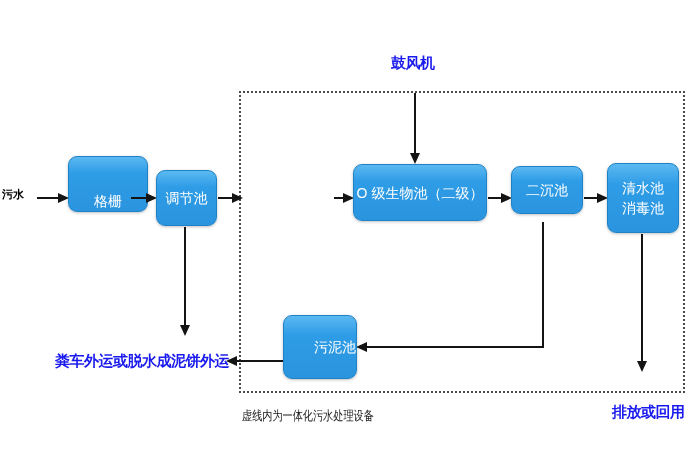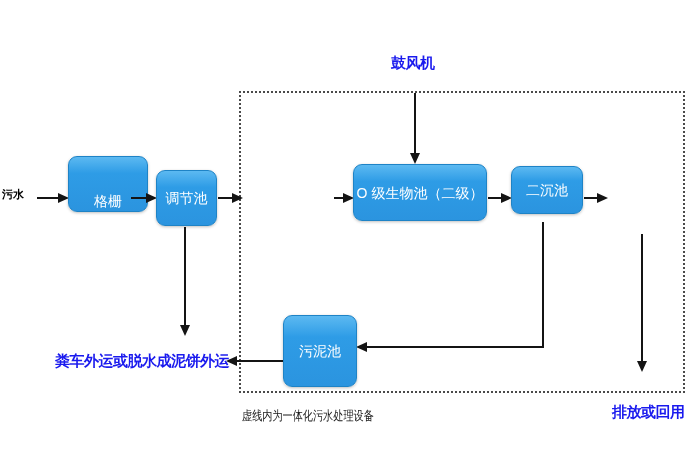--- a/index.html
+++ b/index.html
@@ -73,33 +73,37 @@
   <div class="hline" style="left:488px;top:197px;width:14px;"></div>
   <div class="ah ah-right" style="left:501px;top:193px;"></div>
 
   <div class="node" style="left:511px;top:166px;width:72px;height:48px;">
     <span>二沉池</span>
   </div>
 
   <div class="hline" style="left:584px;top:197px;width:14px;"></div>
   <div class="ah ah-right" style="left:597px;top:193px;"></div>
 
+  <div class="node" style="left:607px;top:163px;width:72px;height:70px;">
+    <span>清水池</span>
+    <span>消毒池</span>
+  </div>
 
   <div class="lbl lbl-blue" style="left:391px;top:54px;">鼓风机</div>
   <div class="vline" style="left:414px;top:93px;height:61px;"></div>
   <div class="ah ah-down" style="left:410px;top:153px;"></div>
 
   <div class="vline" style="left:184px;top:227px;height:99px;"></div>
   <div class="ah ah-down" style="left:180px;top:325px;"></div>
 
   <div class="vline" style="left:542px;top:222px;height:126px;"></div>
   <div class="hline" style="left:366px;top:346px;width:178px;"></div>
   <div class="ah ah-left" style="left:356px;top:342px;"></div>
 
-  <div class="node" style="left:283px;top:315px;width:74px;height:72px;">
+  <div class="node" style="left:283px;top:315px;width:74px;height:64px;align-items:flex-end;">
     <span>污泥池</span>
   </div>
 
   <div class="hline" style="left:237px;top:360px;width:46px;"></div>
   <div class="ah ah-left" style="left:226px;top:356px;"></div>
 
   <div class="lbl lbl-blue" style="left:55px;top:352px;">粪车外运或脱水成泥饼外运</div>
 
   <div class="vline" style="left:641px;top:234px;height:128px;"></div>
   <div class="ah ah-down" style="left:637px;top:361px;"></div>

